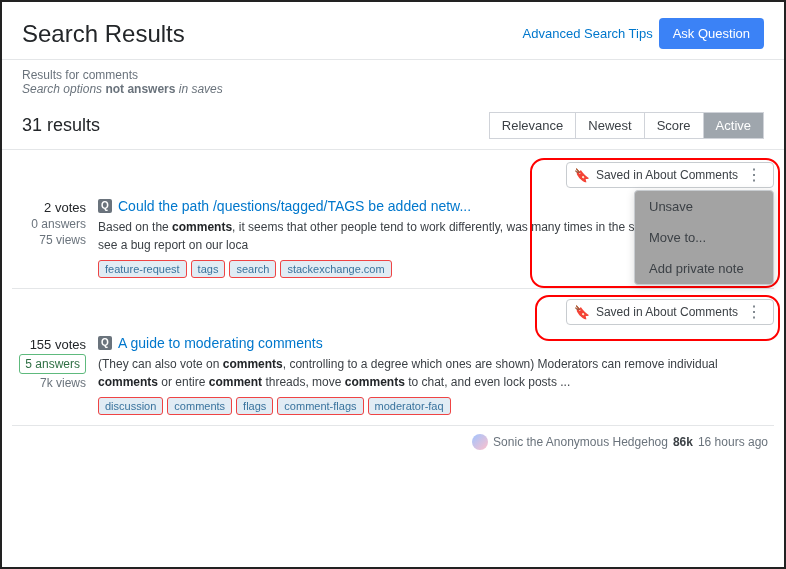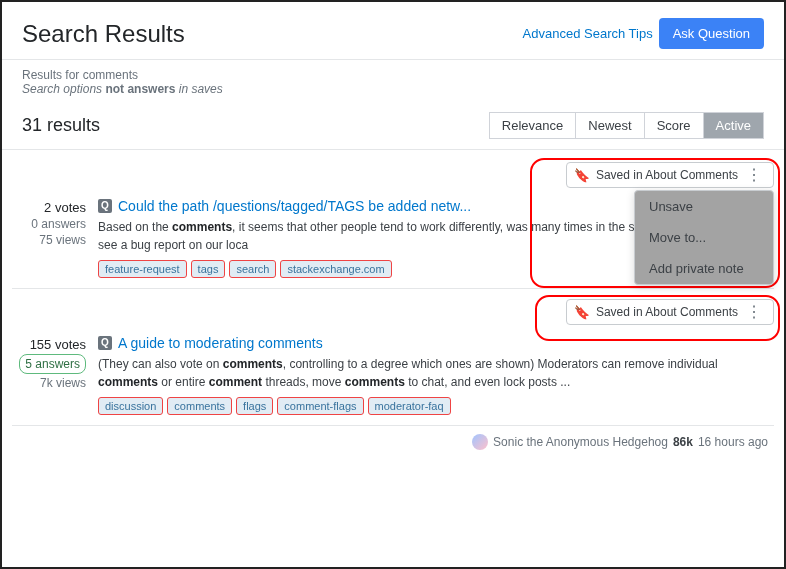--- a/index.html
+++ b/index.html
@@ -174,21 +174,21 @@
       padding-top: 2px;
     }
 
     .result-stats .votes {
       color: #232629;
       font-size: 13px;
     }
 
     .answers-badge {
       border: 1px solid #5eba7d;
-      border-radius: 8px;
+      border-radius: 3px;
       padding: 2px 5px;
       color: #2f6f44;
       font-size: 12px;
       background: #fff;
     }
 
     .result-main {
       flex: 1;
     }
 

